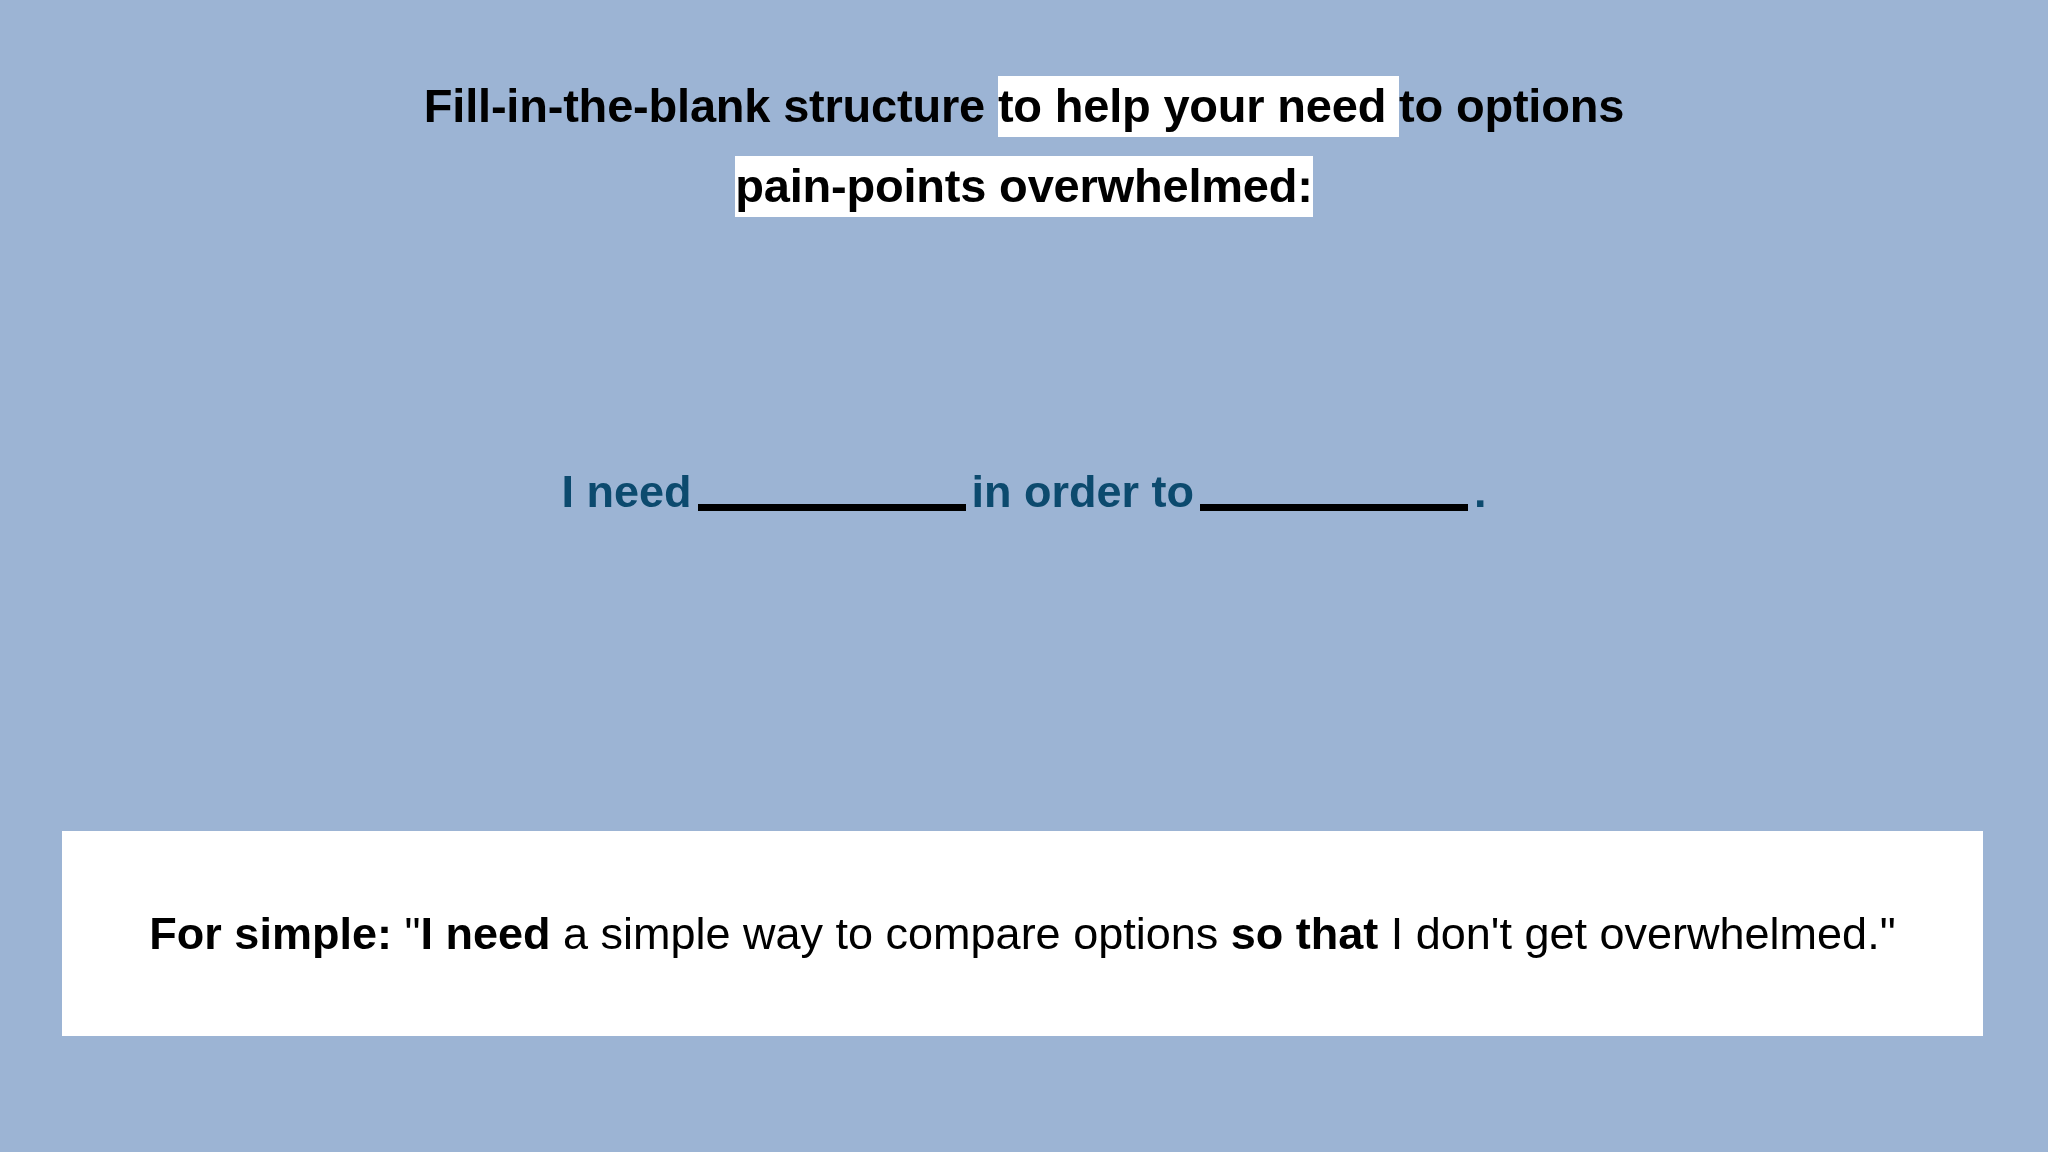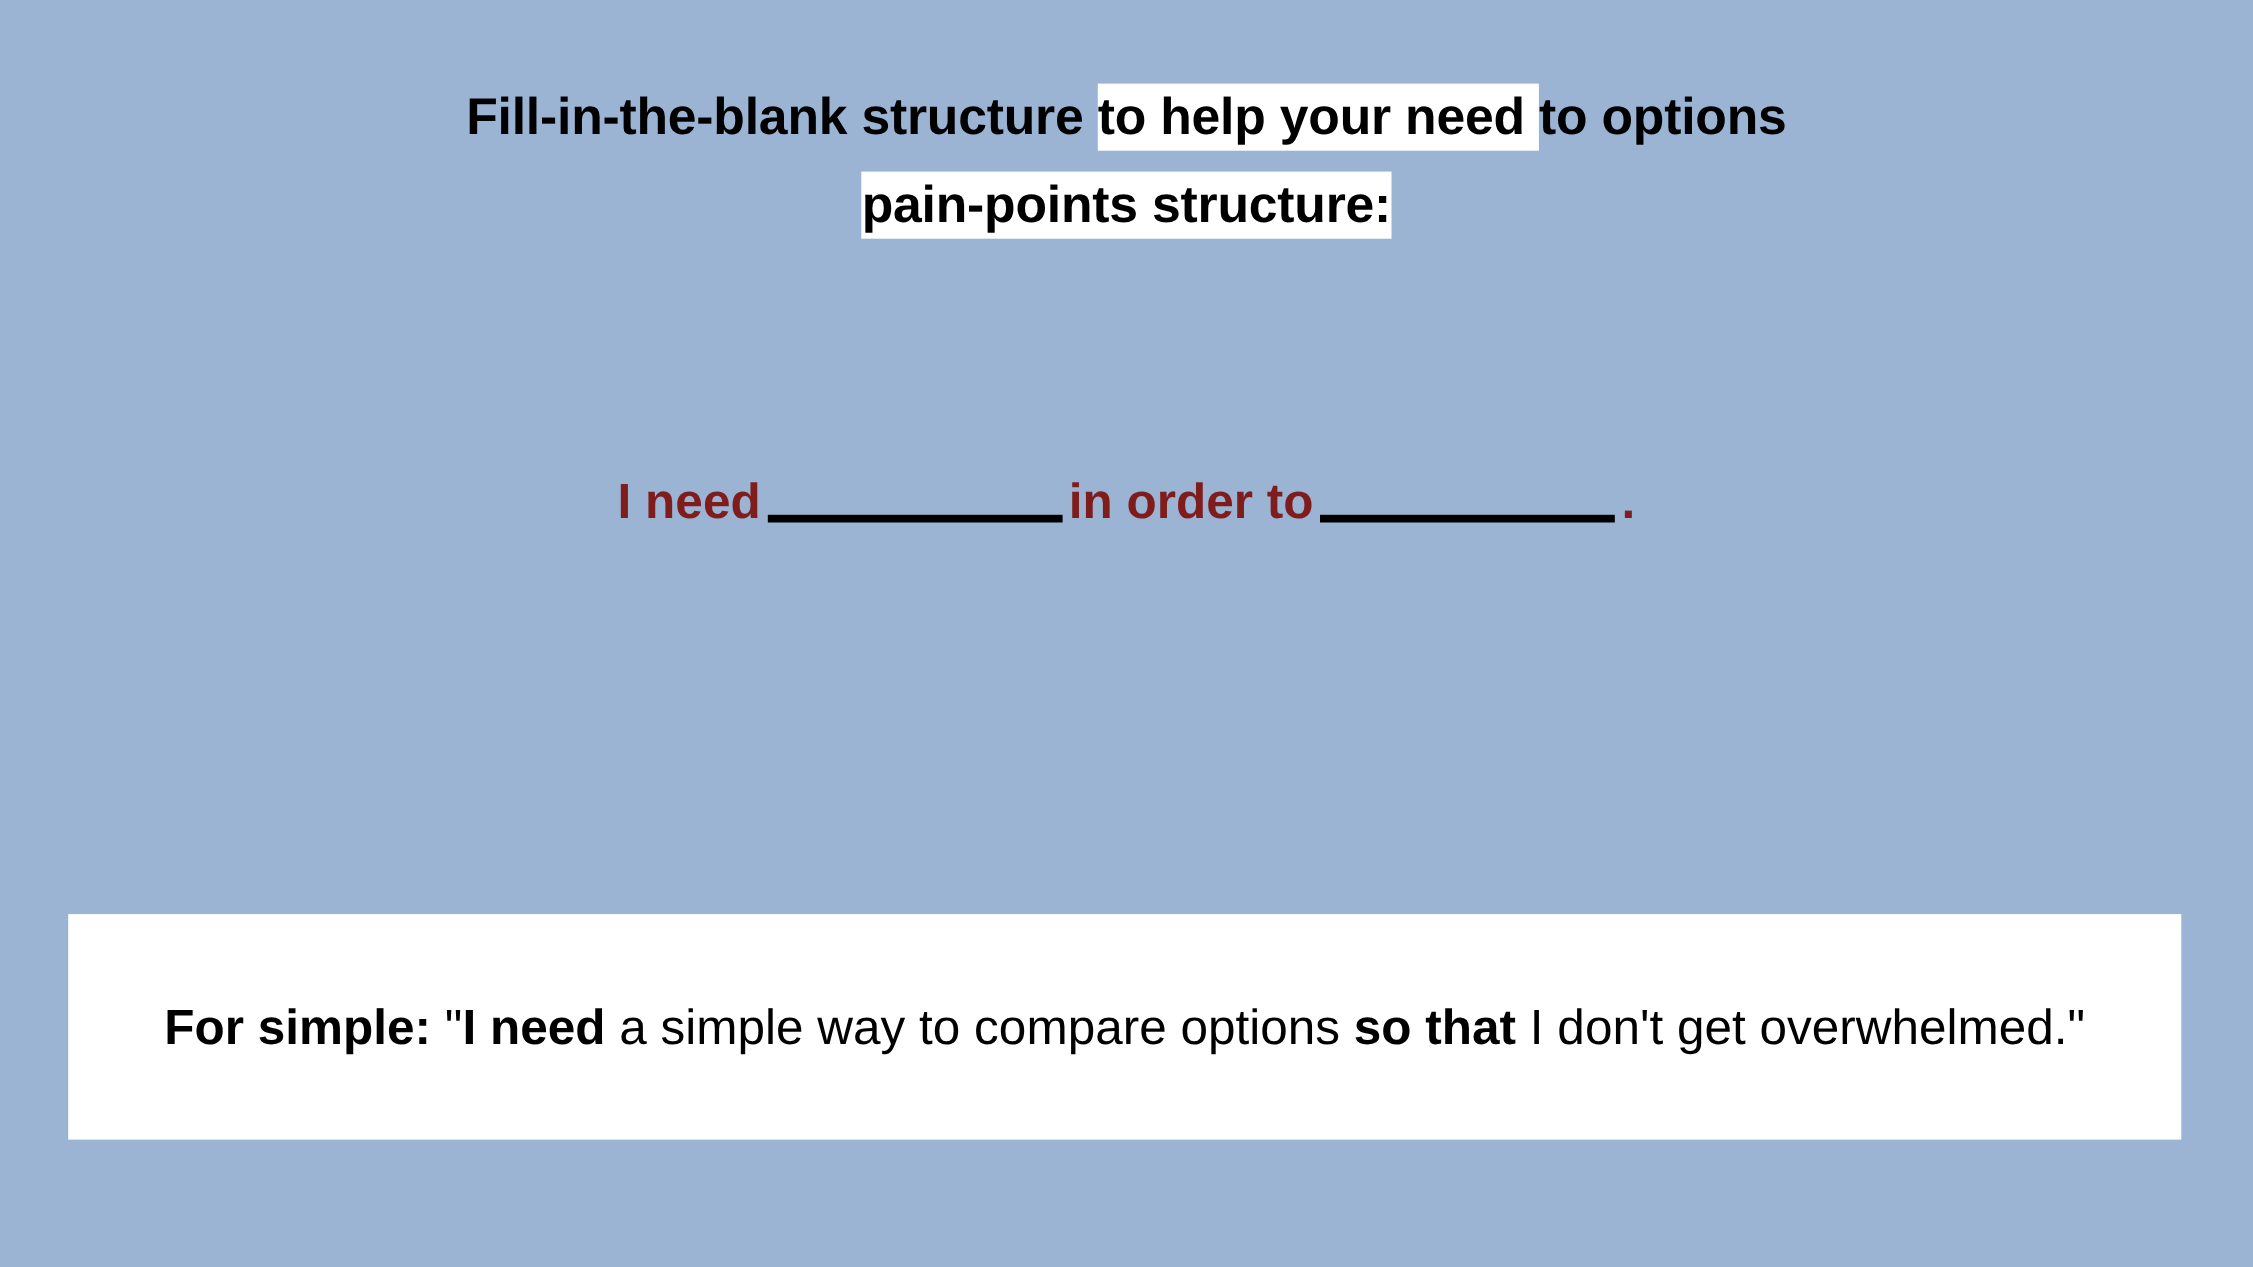--- a/index.html
+++ b/index.html
@@ -45,22 +45,23 @@
   }
 
   
   .statement {
     position: absolute;
     left: 0;
     right: 0;
     text-align: center;
     font-size: 45px;
     font-weight: bold;
-    color: #7f1d1d;
+    color: #0c4a6e;
     white-space: nowrap;
+    margin-top: 36px;
   }
   .statement-1 { top: 430px; }
   .statement-2 { top: 584px; }
 
   .blank {
     display: inline-block;
     width: 268px;
     border-bottom: 7px solid #000000;
     margin: 0 6px;
     vertical-align: -4px;
@@ -94,21 +95,21 @@
     font-weight: bold;
   }
 </style>
 </head>
 <body>
 
 <div class="slide">
 
   <div class="title-block">
     <div class="title-line"><span>Fill-in-the-blank structure </span><span class="hl">to help your need </span><span> to options</span></div>
-    <div class="title-line"><span class="hl">pain-points structure:</span></div>
+    <div class="title-line"><span class="hl">pain-points overwhelmed:</span></div>
   </div>
 
   <div class="statement statement-1"><span>I need</span><span class="blank"></span><span>in order to</span><span class="blank"></span><span>.</span></div>
 
 
   <div class="example-box">
     <div class="example-text"><b>For simple:</b><span> "</span><b>I need</b><span> a simple way to compare options </span><b>so that</b><span> I don't get overwhelmed."</span></div>
   </div>
 
 </div>

